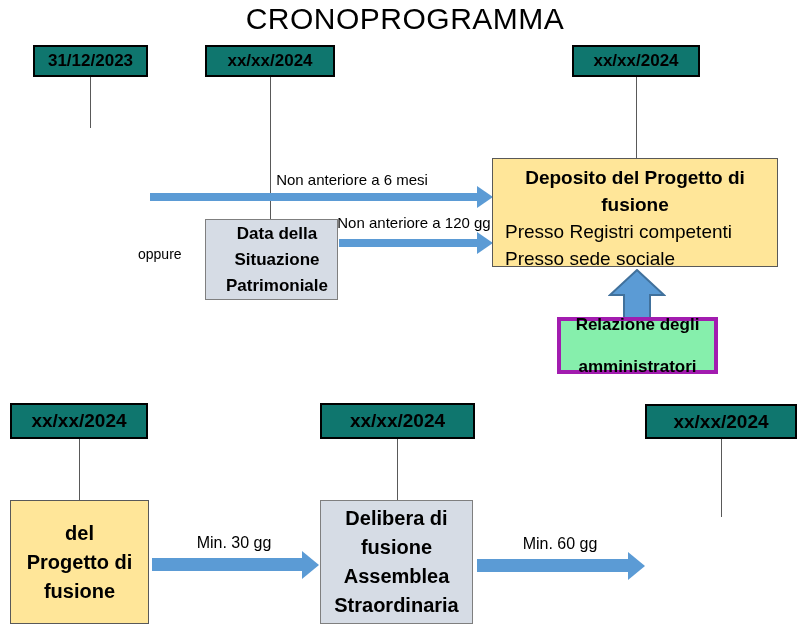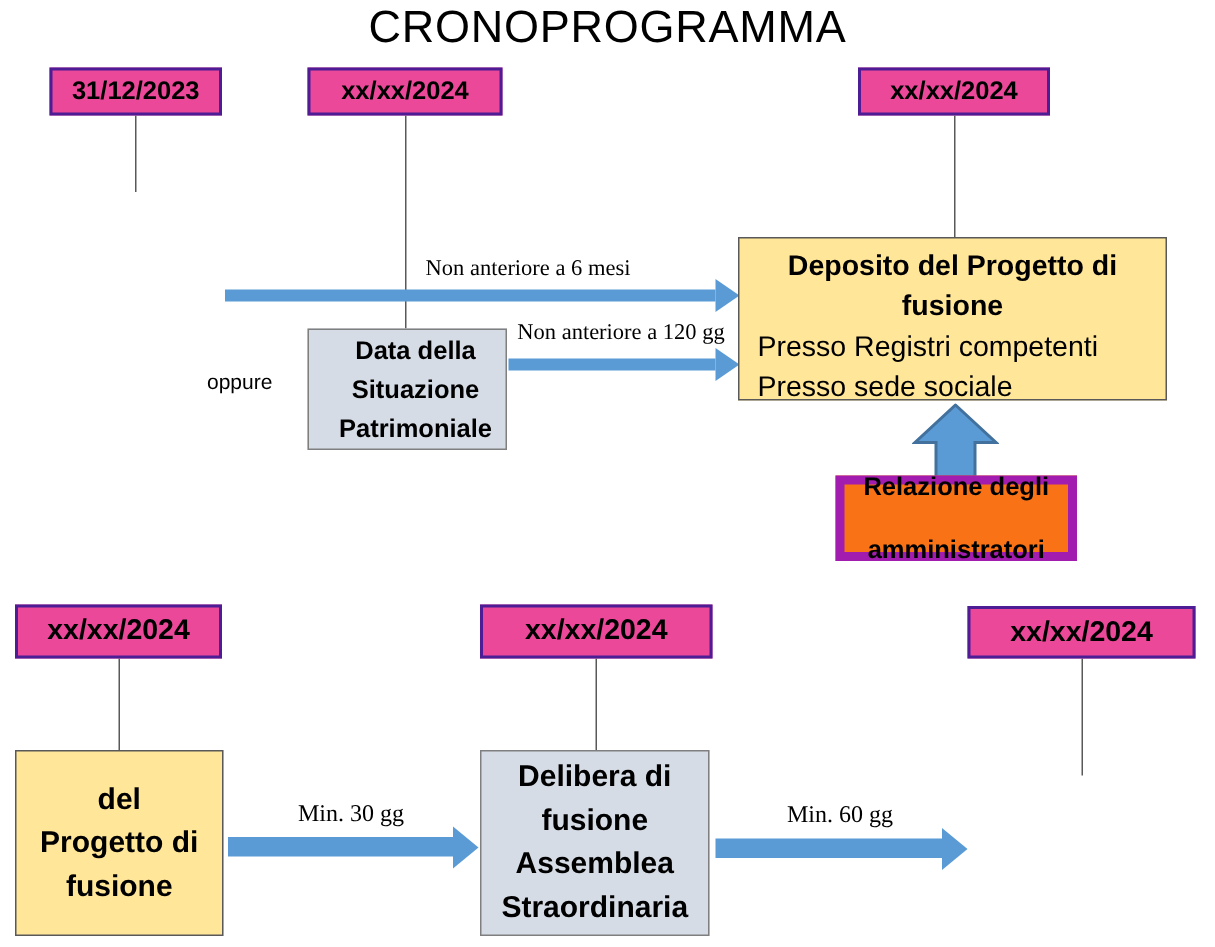--- a/index.html
+++ b/index.html
@@ -21,44 +21,44 @@
     letter-spacing:0.5px;
   }
   .box{
     box-sizing:border-box;
     display:flex;flex-direction:column;
     align-items:center;justify-content:center;
     text-align:center;
     font-weight:bold;
   }
   .green{
-    background:#ec4899;
-    border:2px solid #4c1d95;
+    background:#0f766e;
+    border:2px solid #000000;
     font-size:17px;
   }
   .green.big{font-size:19px;}
   .yellow{
     background:#ffe699;
     border:1.5px solid #595959;
   }
   .gray{
     background:#d6dce5;
     border:1.5px solid #7f7f7f;
   }
   .blue{
-    background:#f97316;
-    border:6px solid #a21caf;
+    background:#86efac;
+    border:4px solid #a21caf;
     gap:16px;
   }
   .ln{display:block;}
   .vline{width:1px;background:#595959;}
   .hbar{background:#5b9bd5;}
   .htri{width:0;height:0;}
   .lbl{font-size:15px;white-space:nowrap;}
-  .lbl.center{text-align:center;font-family:Liberation Serif, serif;}
+  .lbl.center{text-align:center;}
   
   #bilancio-box{font-size:17px;line-height:25px;}
   #situazione-box{font-size:17px;line-height:26px;padding-left:11px;}
   #deposito-top-box{
     font-size:19px;line-height:27px;
     align-items:stretch;justify-content:flex-start;
     padding:5px 12px 0 12px;
   }
   #deposito-top-box .ttl{font-weight:bold;}
   #deposito-top-box .body{font-weight:normal;text-align:left;}

